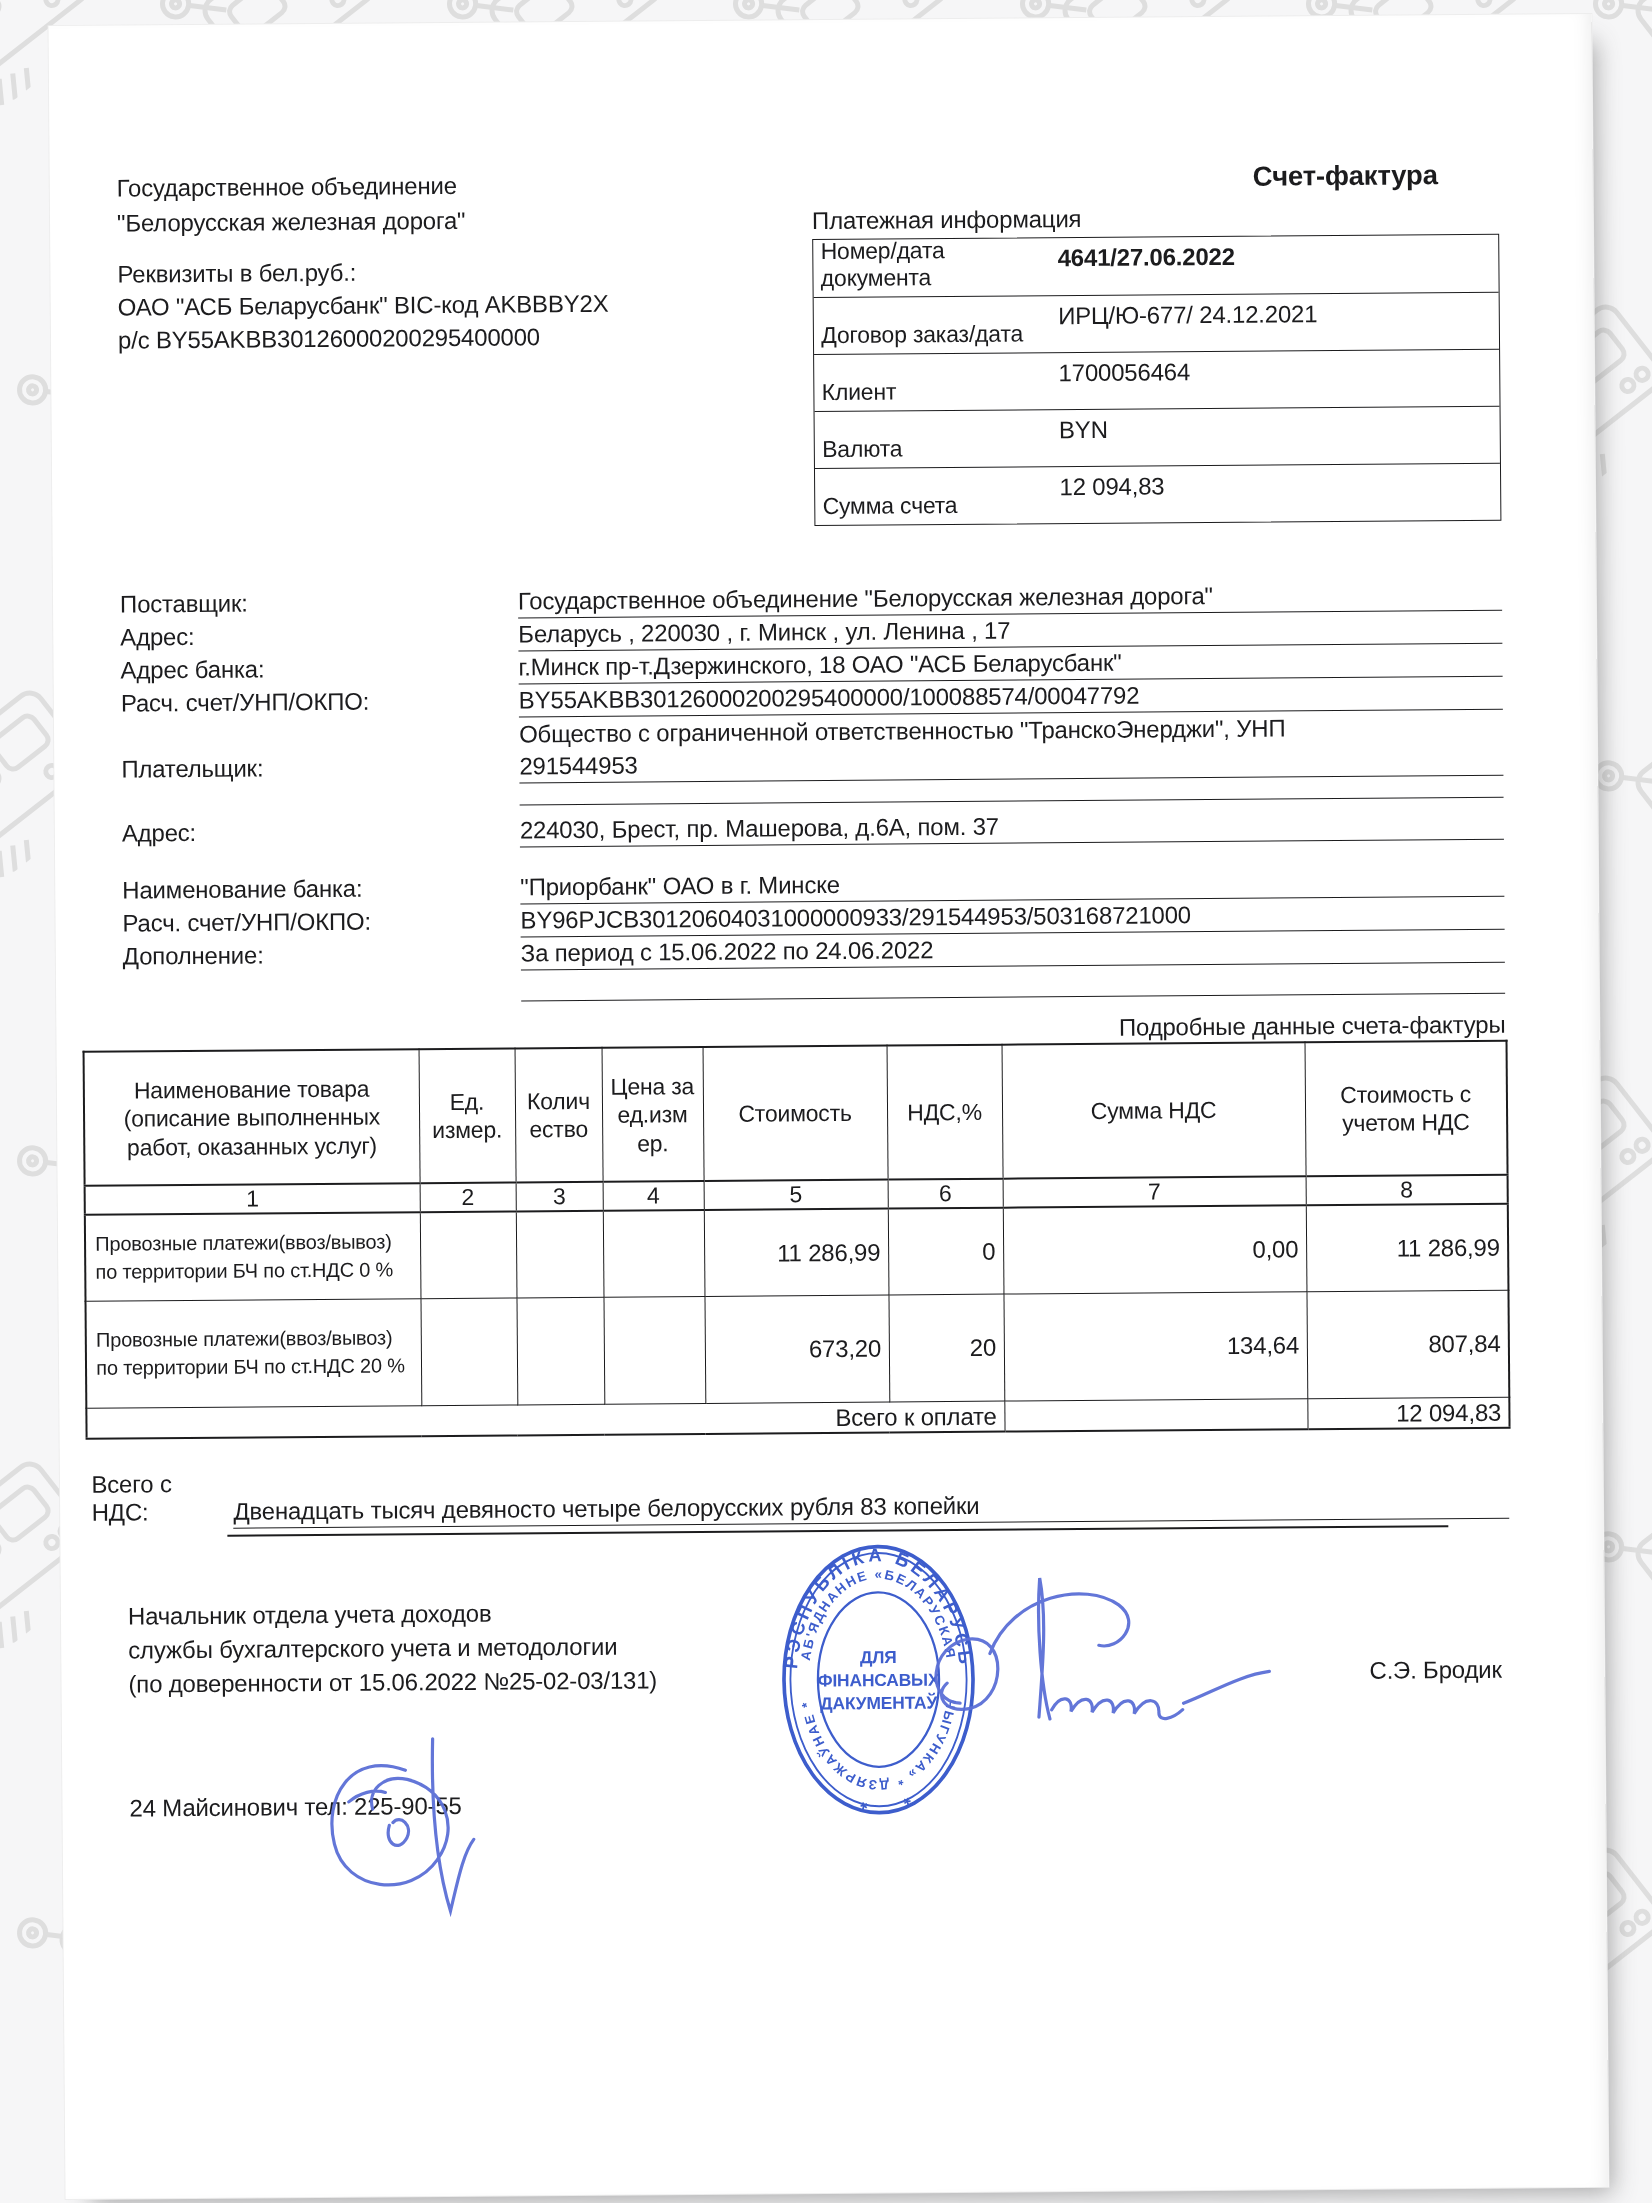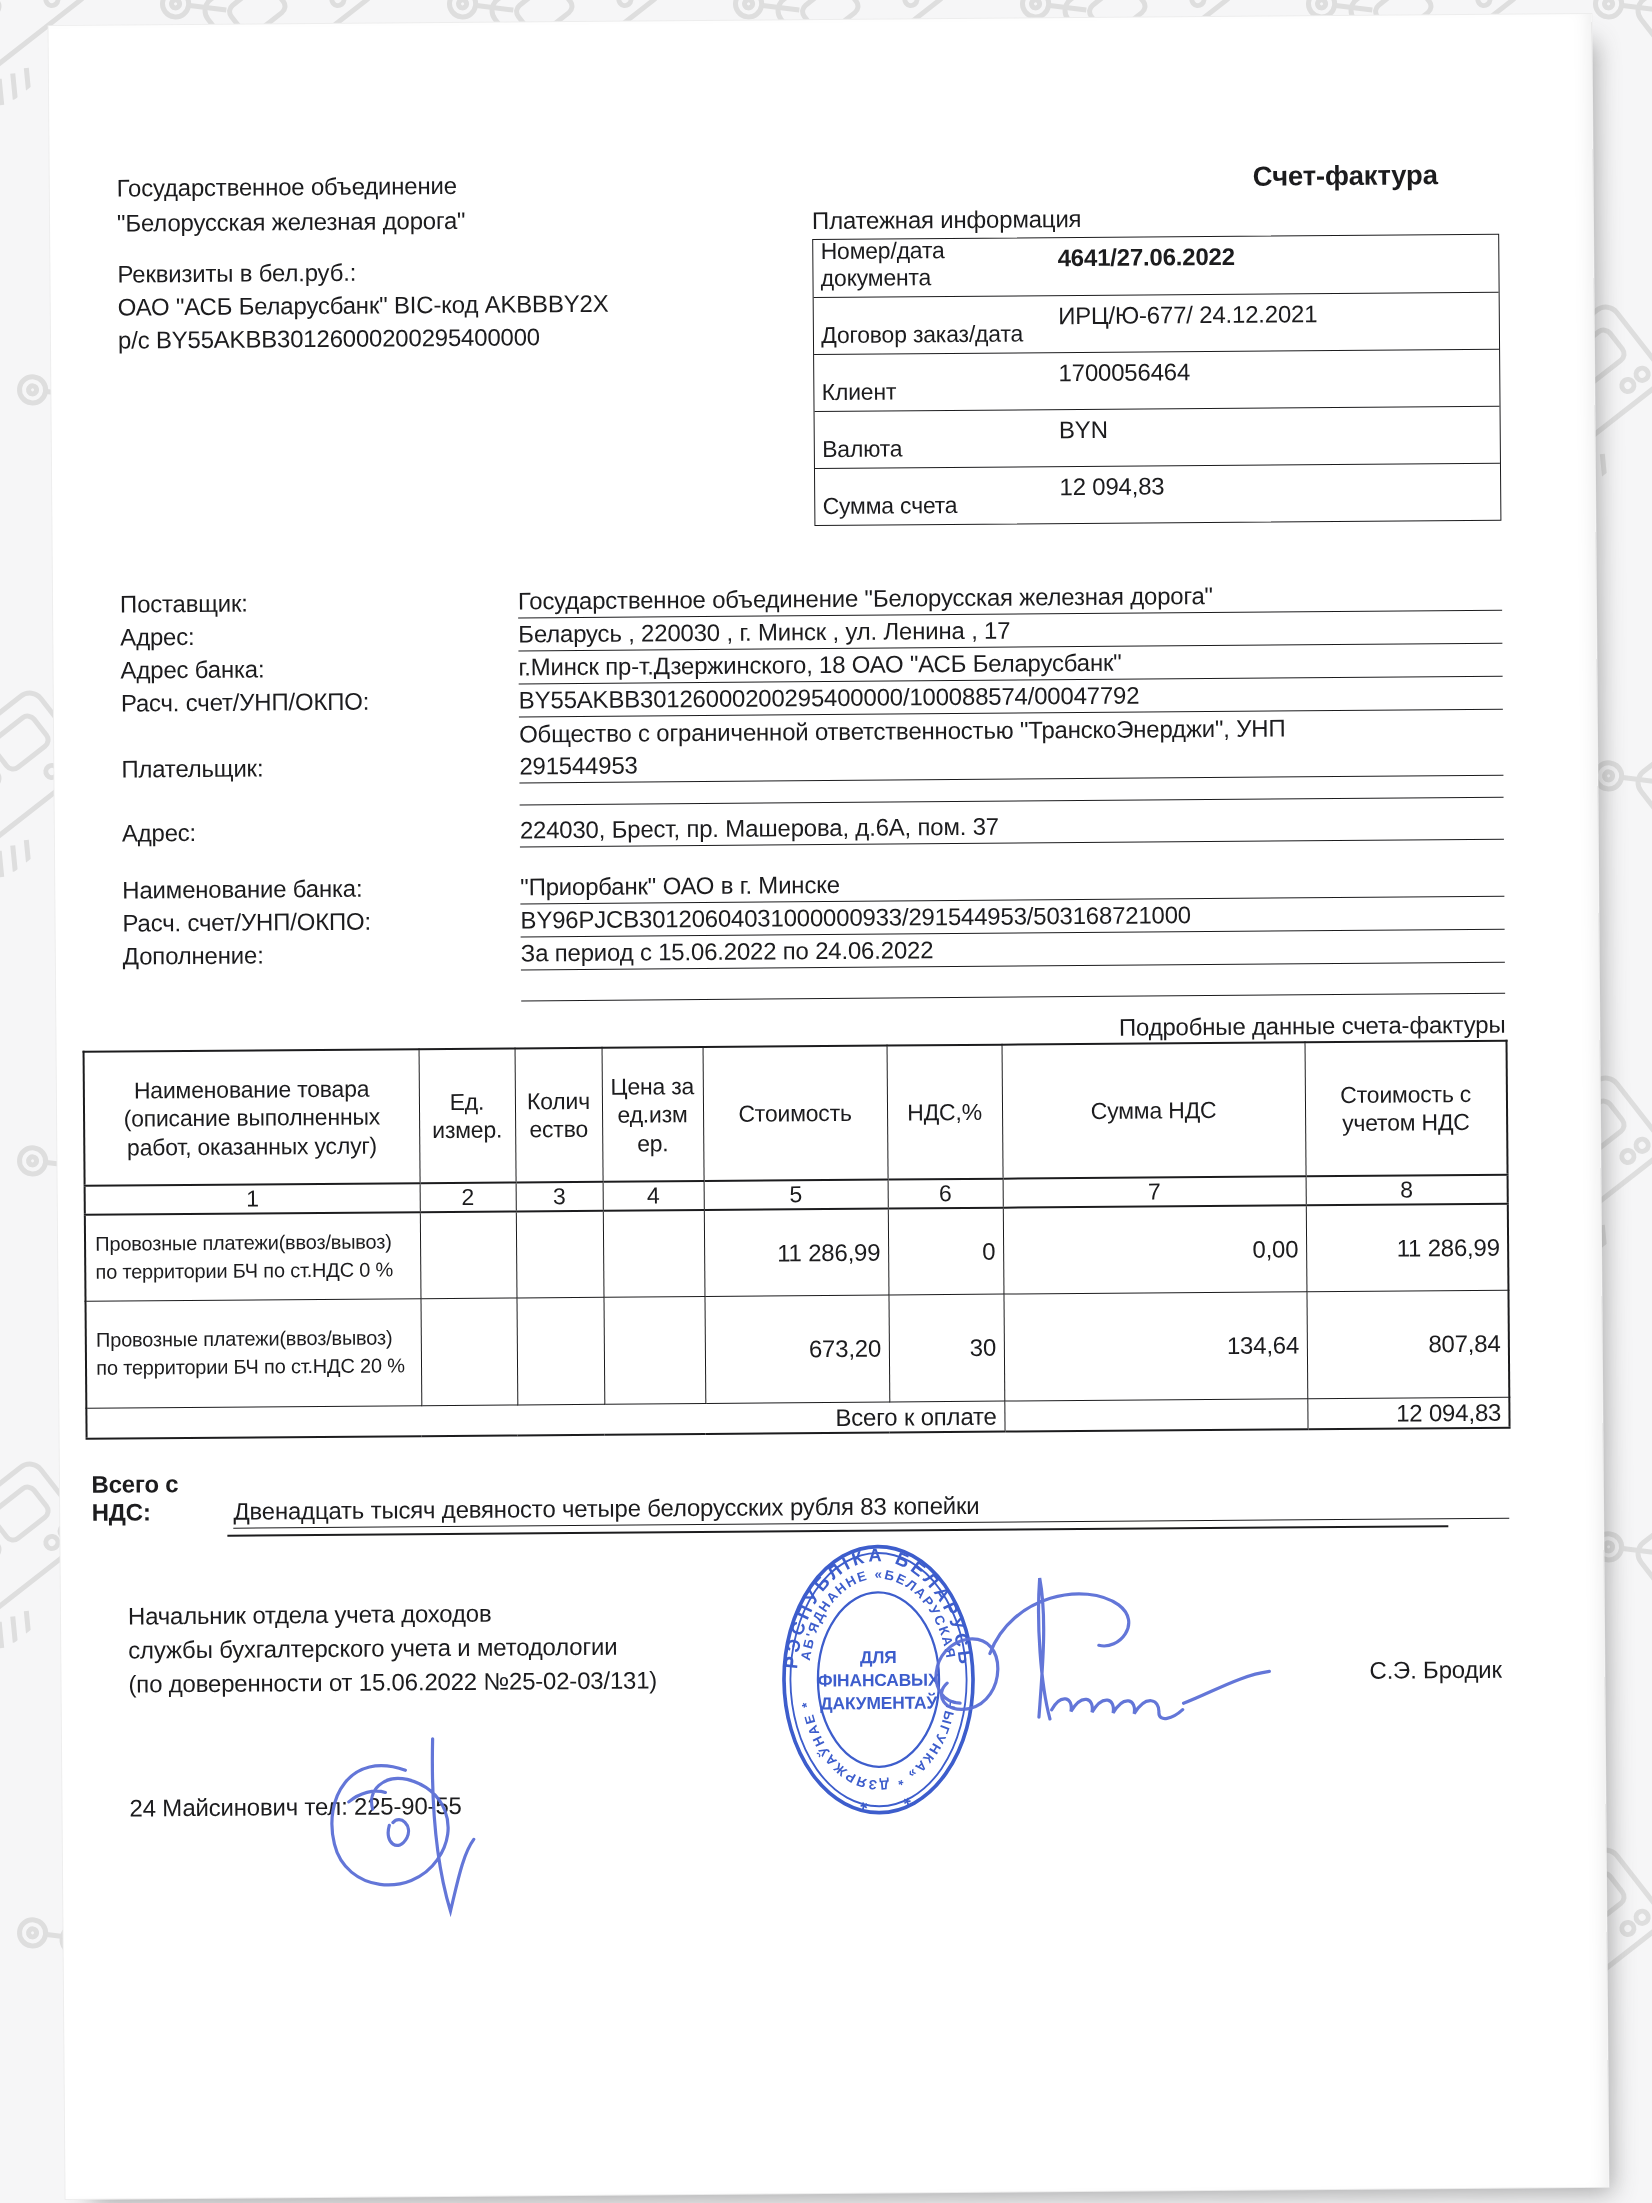--- a/index.html
+++ b/index.html
@@ -61,21 +61,21 @@
   .dt .nrow td { height:27.5px; text-align:center; font-size:23px; border-top:2.8px solid #1c1c1e; border-bottom:2.8px solid #1c1c1e; }
   .dt tbody td.name { text-align:left; font-size:20px; line-height:27.5px; padding:5.5px 9.2px; vertical-align:middle; }
   .dt td.num { text-align:right; padding-right:7.3px; font-size:24px; vertical-align:middle; }
   .dt tr.r1 td { height:86px; }
   .dt tr.r2 td { height:107px; }
   .dt tr.trow td { height:31px; border-bottom:2.8px solid #1c1c1e; }
   .dt tr.trow td.tl { text-align:right; font-size:24px; padding-right:7.3px; }
 
   
   .words { display:flex; align-items:flex-end; margin-top:31px; margin-left:5.5px; }
-  .wlab { font-size:24px; width:138px; padding-bottom:2.8px;font-weight:bold; }
+  .wlab { font-size:24px; width:138px; padding-bottom:2.8px; }
   .wval { flex:1; font-size:24px; border-bottom:1.8px solid #1c1c1e; padding-bottom:1.8px; margin-left:3.7px; }
   .second-line { height:2.8px; background:#1c1c1e; margin-left:141px; margin-top:5.5px; width:1221px; }
 
   
   .sig { position:relative; margin-top:11px; height:588px; }
   .job { position:absolute; left:41px; top:51px; font-size:24px; line-height:34px; }
   .sname { position:absolute; left:1282px; top:118px; font-size:24px; }
   .phone { position:absolute; left:41px; top:246px; font-size:24px; }
   svg.stamp { position:absolute; left:691px; top:0; opacity:.92; }
   svg.sig1 { position:absolute; left:815px; top:22px; opacity:.95; }
@@ -375,21 +375,21 @@
         <td class="num">0</td>
         <td class="num">0,00</td>
         <td class="num">11 286,99</td>
       </tr>
       <tr class="r2">
         <td class="name">Провозные платежи(ввоз/вывоз) по территории БЧ по ст.НДС 20 %</td>
         <td class="num"></td>
         <td class="num"></td>
         <td class="num"></td>
         <td class="num">673,20</td>
-        <td class="num">30</td>
+        <td class="num">20</td>
         <td class="num">134,64</td>
         <td class="num">807,84</td>
       </tr>
       <tr class="trow">
         <td class="tl" colspan="6">Всего к оплате</td>
         <td></td>
         <td class="num">12 094,83</td>
       </tr>
     </tbody>
   </table>

